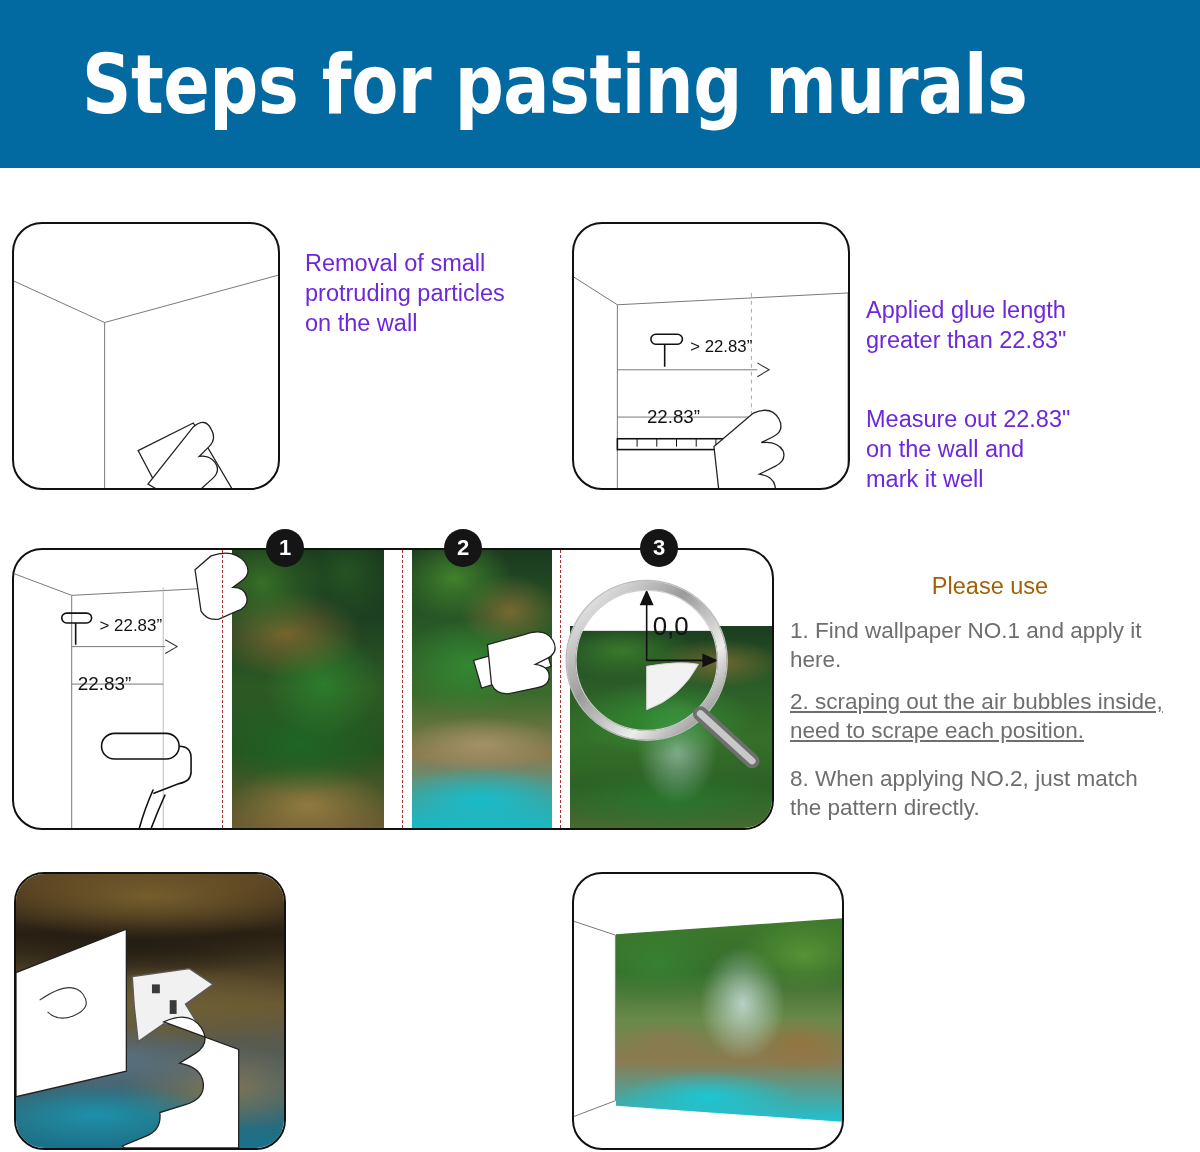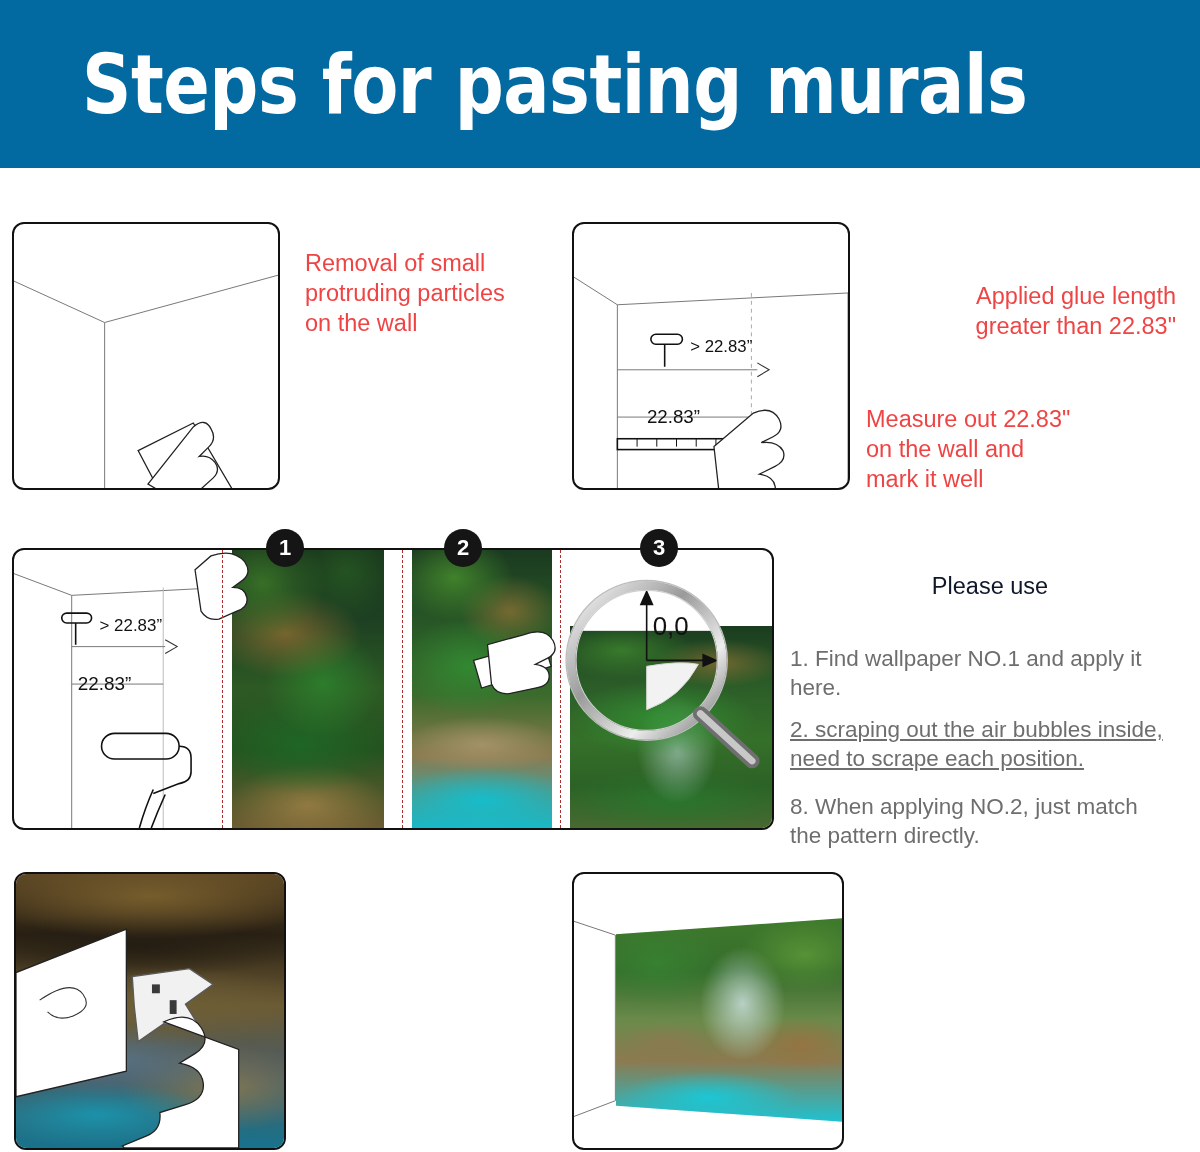--- a/index.html
+++ b/index.html
@@ -26,29 +26,29 @@
     transform: scaleX(0.93);
     transform-origin: left center;
     margin-left:82px;
     white-space:nowrap;
   }
 
   
   .panel {
     position:absolute;
     border:2px solid #111;
-    border-radius:12px;
+    border-radius:30px;
     background:#fff;
     overflow:hidden;
   }
 
   
   .text-block {
     position:absolute;
-    color:#ef4444;
+    color:#6d28d9;
     font-size:23.5px;
     line-height:1.28;
     white-space:pre-line;
     font-family:"Liberation Sans", sans-serif;
   }
 
   
   svg.art { display:block; width:100%; height:100%; }
   .ln { stroke:#333; fill:none; stroke-width:1.1; }
   .ln-thin { stroke:#777; fill:none; stroke-width:1; }
@@ -131,26 +131,26 @@
     border-left:1.6px dashed #b03030;
     z-index:5;
   }
 
   .overlay-svg { position:absolute; left:0; top:0; width:100%; height:100%; z-index:4; }
   .paper { fill:#ffffff; stroke:#222; stroke-width:1.3; }
   .hand  { fill:#ffffff; stroke:#222; stroke-width:1.3; }
 
   
   .please-use {
-    position:absolute; text-align:center; color:#0f172a;
+    position:absolute; text-align:center; color:#a16207;
     font-size:23.5px; line-height:1.3; white-space:pre-line;
   }
   .numbered {
     position:absolute; color:#6e6e6e; font-size:22.5px;
-    line-height:1.28; white-space:pre-line;margin-top:28px;
+    line-height:1.28; white-space:pre-line;
   }
 </style>
 </head>
 <body>
 
 <div class="page">
 
   <div class="header">
     <div class="header-title">Steps for pasting murals</div>
   </div>
@@ -202,21 +202,21 @@
             <path d="M164 218 L164 226"></path>
         </g>
       </g>
 
       <g>
         <path class="hand" d="M182 192 q18 -8 26 6 q6 12 -6 18 l-12 6 q16 -2 22 8 q4 10 -8 16
                               l-16 8 q14 2 16 12 q2 10 -12 14 l-22 8 q-14 2 -22 -8 l-6 -54 z"></path>
       </g>
     </svg>
   </div>
-  <div class="text-block" style="left:866px; top:281px; width:310px;text-align:right;">Applied glue length
+  <div class="text-block" style="left:866px; top:295px; width:310px;">Applied glue length
 greater than 22.83"</div>
   <div class="text-block" style="left:866px; top:404px; width:310px;">Measure out 22.83"
 on the wall and
 mark it well</div>
 
   <div class="panel" id="panel-apply">
 
     <svg class="art" viewBox="0 0 762 282" preserveAspectRatio="none" style="position:absolute;left:0;top:0;">
       <path class="ln-thin" d="M0 24 L58 46 L210 38"></path>
       <path class="ln-thin" d="M58 46 L58 282"></path>

